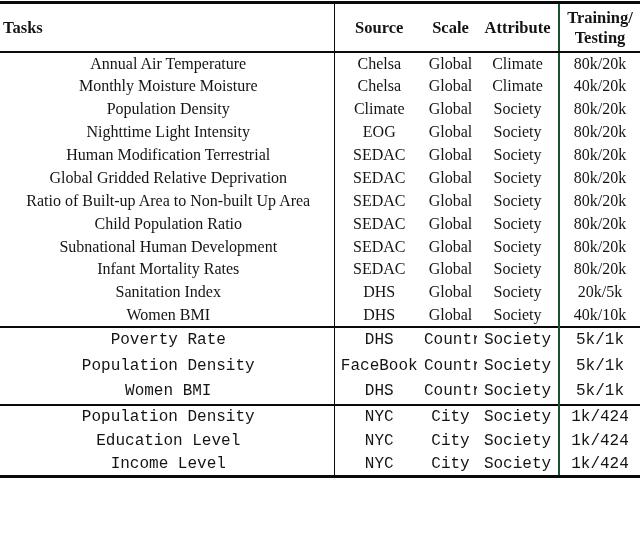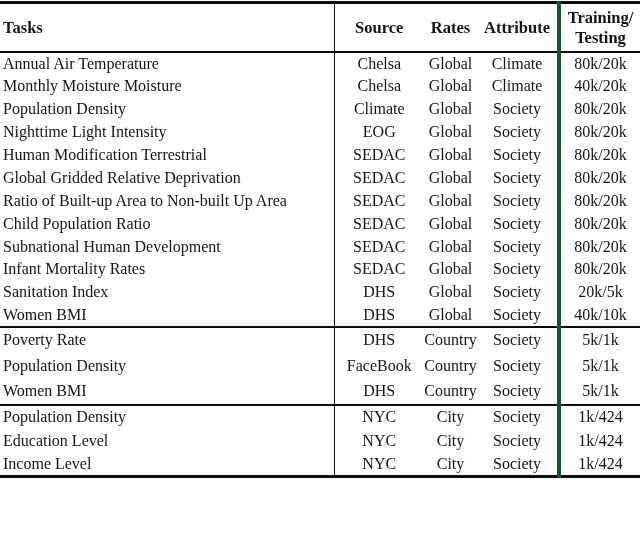--- a/index.html
+++ b/index.html
@@ -41,34 +41,34 @@
     white-space: nowrap;
   }
   th.col-task {
     text-align: left;
     padding-left: 3px;
   }
   th.col-source, th.col-scale, th.col-attribute, th.col-train {
     text-align: center;
   }
   .col-task, th.col-task      { border-right: 1px solid #0a0a0a; }
-  .col-attribute, th.col-attribute { border-right: 4px solid #14532d; }
-
-  tbody + tbody { border-top: 2px solid #0a0a0a; }
+  .col-attribute, th.col-attribute { border-right: 2px solid #14532d; }
+
+  tbody + tbody { border-top: 2px solid #0a0a0a; font-family: Liberation Mono, monospace; }
 
   td {
     font-size: 16px;
     line-height: 1;
     padding: 0;
     white-space: nowrap;
     overflow: hidden;
     vertical-align: middle;
   }
   td.col-task {
-    text-align: left;
+    text-align: center;
     padding-left: 3px;
   }
   td.col-source, td.col-scale, td.col-attribute, td.col-train {
     text-align: center;
   }
   tbody.sec-global tr  { height: 22.9px; }
   tbody.sec-country tr { height: 26px; }
   tbody.sec-city tr    { height: 24px; }
 
   .train-header-line { display: block; text-align: center; }
@@ -82,21 +82,21 @@
       <col class="c-task">
       <col class="c-source">
       <col class="c-scale">
       <col class="c-attribute">
       <col class="c-train">
     </colgroup>
     <thead>
       <tr>
         <th class="col-task">Tasks</th>
         <th class="col-source">Source</th>
-        <th class="col-scale">Rates</th>
+        <th class="col-scale">Scale</th>
         <th class="col-attribute">Attribute</th>
         <th class="col-train">
           <span class="train-header-line">Training/</span>
           <span class="train-header-line">Testing</span>
         </th>
       </tr>
     </thead>
     <tbody class="sec-global">
         <tr>
           <td class="col-task">Annual Air Temperature</td>

